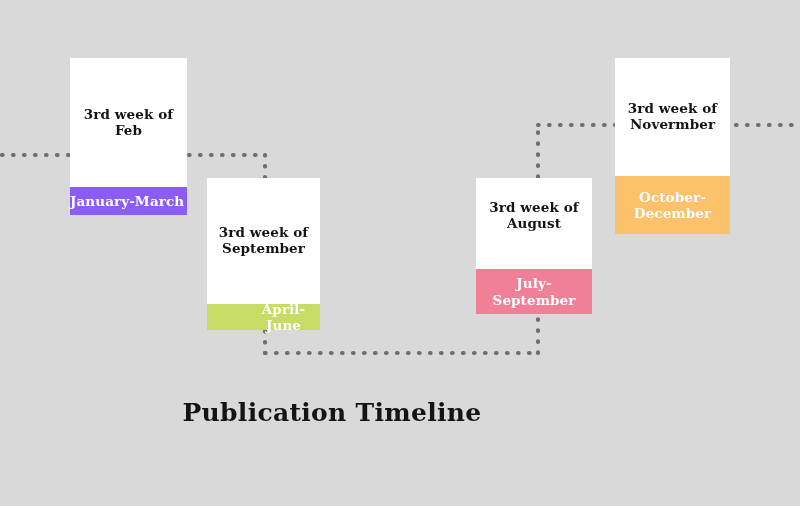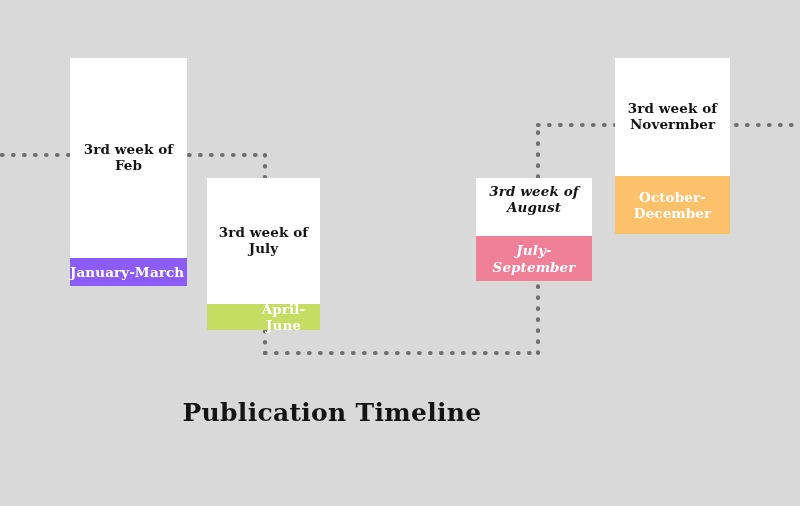--- a/index.html
+++ b/index.html
@@ -64,27 +64,27 @@
   }
   .card-footer-text {
     font-size: 13.5px;
     font-weight: bold;
     line-height: 1.2;
     color: #ffffff;
     letter-spacing: 0.1px;
   }
 
   
-  #card-1 { left: 70px;  top: 58px;  width: 117px; height: 228px; }
+  #card-1 { left: 70px;  top: 58px;  width: 117px; height: 157px; }
   #card-1 .card-footer { height: 28px; background: #595959; }
 
   #card-2 { left: 207px; top: 178px; width: 113px; height: 152px; }
   #card-2 .card-footer { height: 26px; background: #c6dc62; }
 
-  #card-3 { left: 476px; top: 178px; width: 116px; height: 103px; font-style: italic; }
+  #card-3 { left: 476px; top: 178px; width: 116px; height: 136px; }
   #card-3 .card-footer { height: 45px; background: #ef8097; margin-top: 15px; }
 
   #card-4 { left: 615px; top: 58px;  width: 115px; height: 176px; }
   #card-4 .card-footer { height: 58px; background: #fbc16b; }
 
   
   #page-title {
     position: absolute;
     z-index: 3;
     left: 0;
@@ -116,21 +116,21 @@
     <div class="card-body">
       <span class="card-body-text">3rd week of Feb</span>
     </div>
     <div class="card-footer" style="background: #8b5cf6;">
       <span class="card-footer-text" style="color: rgb(255, 255, 255);">January-March</span>
     </div>
   </div>
 
   <div class="card" id="card-2">
     <div class="card-body">
-      <span class="card-body-text">3rd week of July</span>
+      <span class="card-body-text">3rd week of September</span>
     </div>
     <div class="card-footer" style="background: rgb(198, 220, 98); padding-left: 40px;">
       <span class="card-footer-text" style="color: rgb(255, 255, 255);">April-June</span>
     </div>
   </div>
 
   <div class="card" id="card-3">
     <div class="card-body">
       <span class="card-body-text">3rd week of August</span>
     </div>

